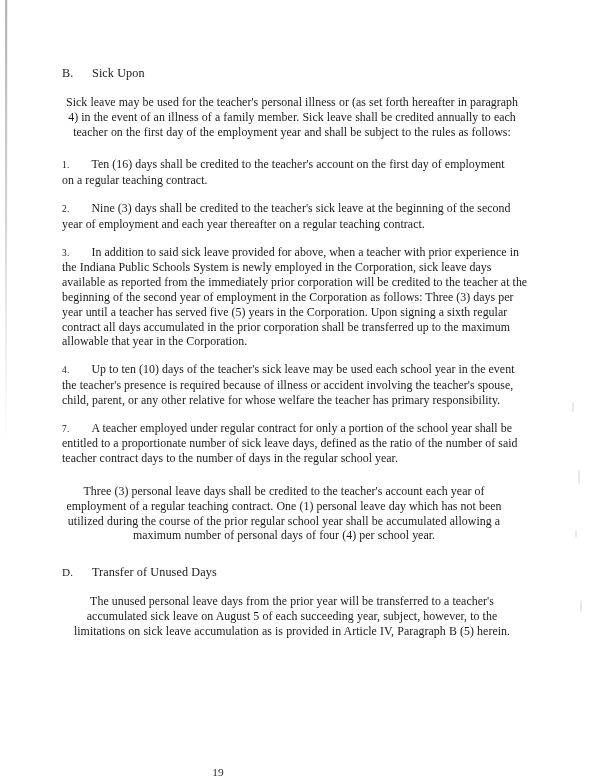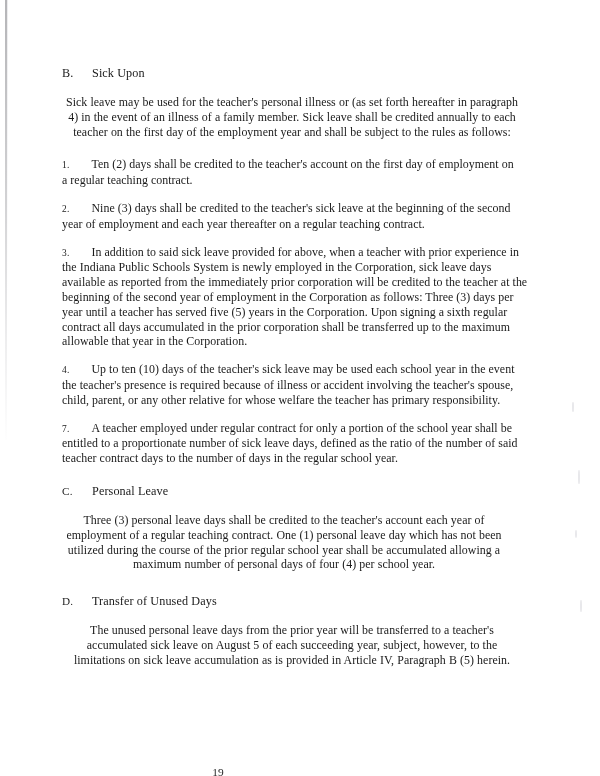--- a/index.html
+++ b/index.html
@@ -157,21 +157,21 @@
 
     <div class="section-heading alpha-upper">
       <span class="sec-letter">B.</span><span>Sick Upon</span>
     </div>
 
     <p class="body-para w-intro">Sick leave may be used for the teacher's personal illness or (as set forth hereafter in paragraph 4) in the event of an illness of a family member. Sick leave shall be credited annually to each teacher on the first day of the employment year and shall be subject to the rules as follows:</p>
 
     <div class="spacer-sm"></div>
 
     <p class="num-para w-p1">
-      <span class="num">1.</span><span class="gap"></span><span>Ten (2) days shall be credited to the teacher's account on the first day of employment on a regular teaching contract.</span>
+      <span class="num">1.</span><span class="gap"></span><span>Ten (16) days shall be credited to the teacher's account on the first day of employment on a regular teaching contract.</span>
     </p>
 
     <p class="num-para w-p2">
       <span class="num">2.</span><span class="gap"></span><span>Nine (3) days shall be credited to the teacher's sick leave at the beginning of the second year of employment and each year thereafter on a regular teaching contract.</span>
     </p>
 
     <p class="num-para w-p3">
       <span class="num">3.</span><span class="gap"></span><span>In addition to said sick leave provided for above, when a teacher with prior experience in the Indiana Public Schools System is newly employed in the Corporation, sick leave days available as reported from the immediately prior corporation will be credited to the teacher at the beginning of the second year of employment in the Corporation as follows: Three (3) days per year until a teacher has served five (5) years in the Corporation. Upon signing a sixth regular contract all days accumulated in the prior corporation shall be transferred up to the maximum allowable that year in the Corporation.</span>
     </p>
 
@@ -180,23 +180,20 @@
     </p>
 
 
 
     <p class="num-para w-p7">
       <span class="num">7.</span><span class="gap"></span><span>A teacher employed under regular contract for only a portion of the school year shall be entitled to a proportionate number of sick leave days, defined as the ratio of the number of said teacher contract days to the number of days in the regular school year.</span>
     </p>
 
     <div class="spacer-sm"></div>
 
-    <div class="section-heading">
-      <span class="sec-letter">C.</span><span>Personal Leave</span>
-    </div>
 
     <p class="body-para w-cbody">Three (3) personal leave days shall be credited to the teacher's account each year of employment of a regular teaching contract. One (1) personal leave day which has not been utilized during the course of the prior regular school year shall be accumulated allowing a maximum number of personal days of four (4) per school year.</p>
 
     <div class="spacer-md"></div>
 
     <div class="section-heading">
       <span class="sec-letter">D.</span><span>Transfer of Unused Days</span>
     </div>
 
     <p class="body-para w-dbody">The unused personal leave days from the prior year will be transferred to a teacher's accumulated sick leave on August 5 of each succeeding year, subject, however, to the limitations on sick leave accumulation as is provided in Article IV, Paragraph B (5) herein.</p>

